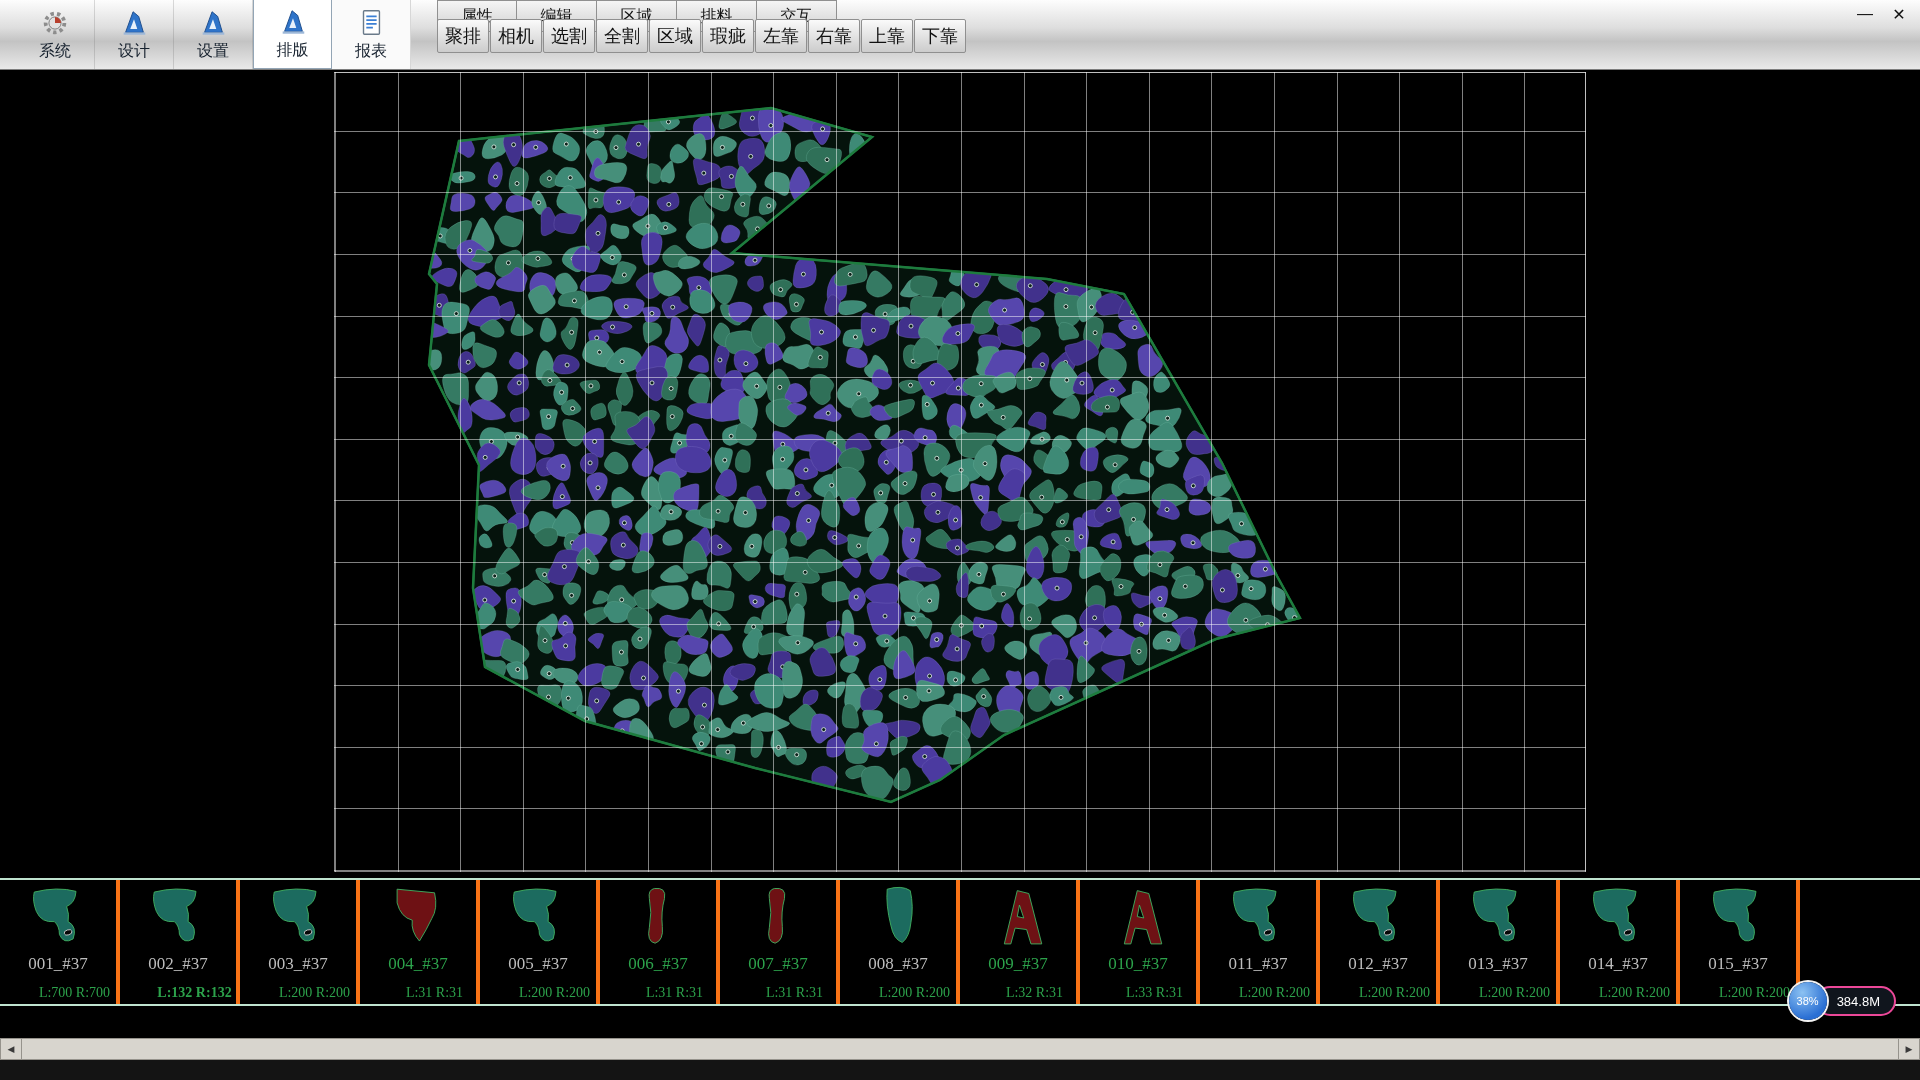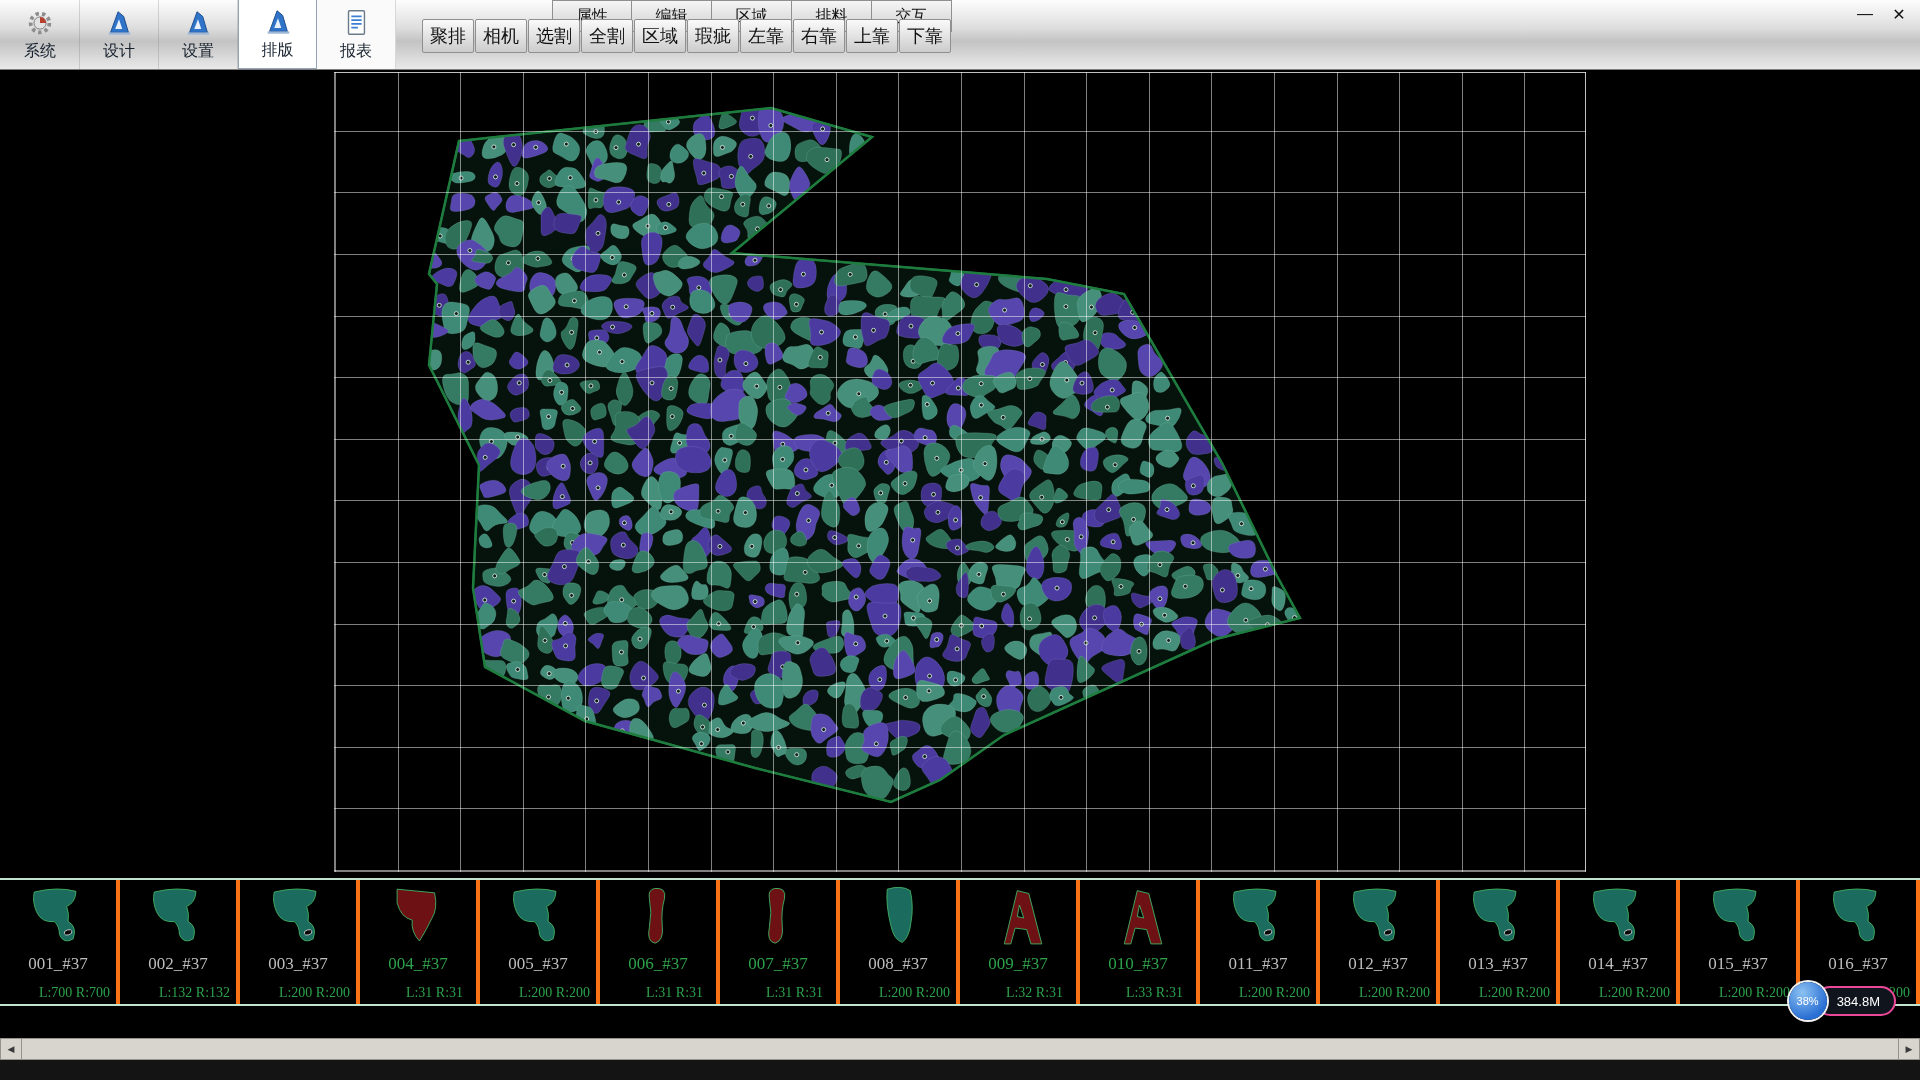--- a/index.html
+++ b/index.html
@@ -4,30 +4,30 @@
 <style>
   *{margin:0;padding:0;box-sizing:border-box;}
   html,body{width:1920px;height:1080px;background:#000;overflow:hidden;
     font-family:"Liberation Sans",sans-serif;}
   .app{position:relative;width:1920px;height:1080px;background:#000;}
 
   
   .titlebar{position:absolute;top:0;left:0;width:1920px;height:70px;
     background:linear-gradient(#fdfdfd,#dedede 40%,#c3c3c3 60%,#e9e9e9);
     border-bottom:1px solid #7d7d7d;display:flex;}
-  .tools{display:flex;height:100%;padding-left:1px;align-items:flex-end;}
+  .tools{display:flex;height:100%;padding-left:16px;align-items:flex-end;}
   .tool-btn{width:79px;height:69px;display:flex;flex-direction:column;align-items:center;
     justify-content:center;gap:3px;cursor:pointer;border-right:1px solid rgba(110,110,110,.25);}
   .tool-btn.selected{background:#ffffff;border:1px solid #93a5b5;border-top:none;}
   .tool-btn:nth-child(5){background:#fafafa;}
   .tool-icon{width:30px;height:30px;}
   .tool-icon svg{width:100%;height:100%;}
   .tool-label{font-size:16px;color:#16212e;}
   .menus{display:flex;flex-direction:column;margin-left:26px;}
-  .menu-tabs{display:flex;height:16px;justify-content:flex-end;}
+  .menu-tabs{display:flex;height:16px;}
   .menu-tab{width:80px;height:32px;display:flex;align-items:center;justify-content:center;
     font-size:16px;color:#111;background:linear-gradient(#f5f5f5,#d0d0d0);
     border:1px solid #909090;border-left:none;cursor:pointer;}
   .menu-tab:first-child{border-left:1px solid #909090;}
   .action-row{display:flex;height:38px;align-items:center;padding-top:1px;}
   .action-btn{min-width:50px;height:34px;padding:0 7px;display:flex;align-items:center;
     justify-content:center;font-size:18px;color:#111;cursor:pointer;
     background:linear-gradient(#fafafa,#cccccc);border:1px solid #8f8f8f;border-radius:2px;margin-right:1px;}
   .win-controls{position:absolute;top:3px;right:8px;display:flex;gap:8px;}
   .win-btn{width:26px;height:22px;display:flex;align-items:center;justify-content:center;
@@ -1005,21 +1005,21 @@
           <div class="piece-id" style="color: rgb(189, 189, 189);">001_#37</div>
           <div class="piece-info" style="color: rgb(44, 162, 75);">L:700 R:700</div>
         </div>
         <div class="piece-cell">
           <svg class="piece-thumb" viewBox="0 0 120 100" preserveAspectRatio="xMidYMid meet">
             <g transform="translate(17,4)">
               <path d="M10 10 Q42 2 68 9 Q67 25 55 30 Q59 41 57 51 Q70 58 64 75 Q51 83 45 69 Q45 57 38 51 Q20 53 13 37 Q7 22 10 10 Z" fill="#1c6b5f" stroke="#3fae5f" stroke-width="1.3" fill-rule="evenodd"></path>
             </g>
           </svg>
           <div class="piece-id" style="color: rgb(189, 189, 189);">002_#37</div>
-          <div class="piece-info" style="color: rgb(44, 162, 75);">L:132 R:132</div>
+          <div class="piece-info" style="color: rgb(44, 162, 75); font-weight: bold;">L:132 R:132</div>
         </div>
         <div class="piece-cell">
           <svg class="piece-thumb" viewBox="0 0 120 100" preserveAspectRatio="xMidYMid meet">
             <g transform="translate(17,4)">
               <path d="M10 10 Q42 2 68 9 Q67 25 55 30 Q59 41 57 51 Q70 58 64 75 Q51 83 45 69 Q45 57 38 51 Q20 53 13 37 Q7 22 10 10 Z" fill="#1c6b5f" stroke="#3fae5f" stroke-width="1.3" fill-rule="evenodd"></path>
               <ellipse cx="57" cy="66" rx="5.5" ry="3.5" fill="#060606" stroke="#d8d8d8" stroke-width="1.1" transform="rotate(-18 57 66)"></ellipse>
             </g>
           </svg>
           <div class="piece-id" style="color: rgb(189, 189, 189);">003_#37</div>
           <div class="piece-info" style="color: rgb(44, 162, 75);">L:200 R:200</div>
@@ -1127,29 +1127,20 @@
           <div class="piece-id" style="color: rgb(189, 189, 189);">014_#37</div>
           <div class="piece-info" style="color: rgb(44, 162, 75);">L:200 R:200</div>
         </div>
         <div class="piece-cell">
           <svg class="piece-thumb" viewBox="0 0 120 100" preserveAspectRatio="xMidYMid meet">
             <g transform="translate(17,4)">
               <path d="M10 10 Q42 2 68 9 Q67 25 55 30 Q59 41 57 51 Q70 58 64 75 Q51 83 45 69 Q45 57 38 51 Q20 53 13 37 Q7 22 10 10 Z" fill="#1c6b5f" stroke="#3fae5f" stroke-width="1.3" fill-rule="evenodd"></path>
             </g>
           </svg>
           <div class="piece-id" style="color: rgb(189, 189, 189);">015_#37</div>
-          <div class="piece-info" style="color: rgb(44, 162, 75);">L:200 R:200</div>
-        </div>
-        <div class="piece-cell">
-          <svg class="piece-thumb" viewBox="0 0 120 100" preserveAspectRatio="xMidYMid meet">
-            <g transform="translate(17,4)">
-              <path d="M10 10 Q42 2 68 9 Q67 25 55 30 Q59 41 57 51 Q70 58 64 75 Q51 83 45 69 Q45 57 38 51 Q20 53 13 37 Q7 22 10 10 Z" fill="#1c6b5f" stroke="#3fae5f" stroke-width="1.3" fill-rule="evenodd"></path>
-            </g>
-          </svg>
-          <div class="piece-id" style="color: rgb(189, 189, 189);">016_#37</div>
           <div class="piece-info" style="color: rgb(44, 162, 75);">L:200 R:200</div>
         </div>
       </div>
   </div>
   <div class="badge-band"></div>
 
   <div class="memory">
     <div class="progress-circle">38%</div>
     <div class="memory-pill">384.8M</div>
   </div>

